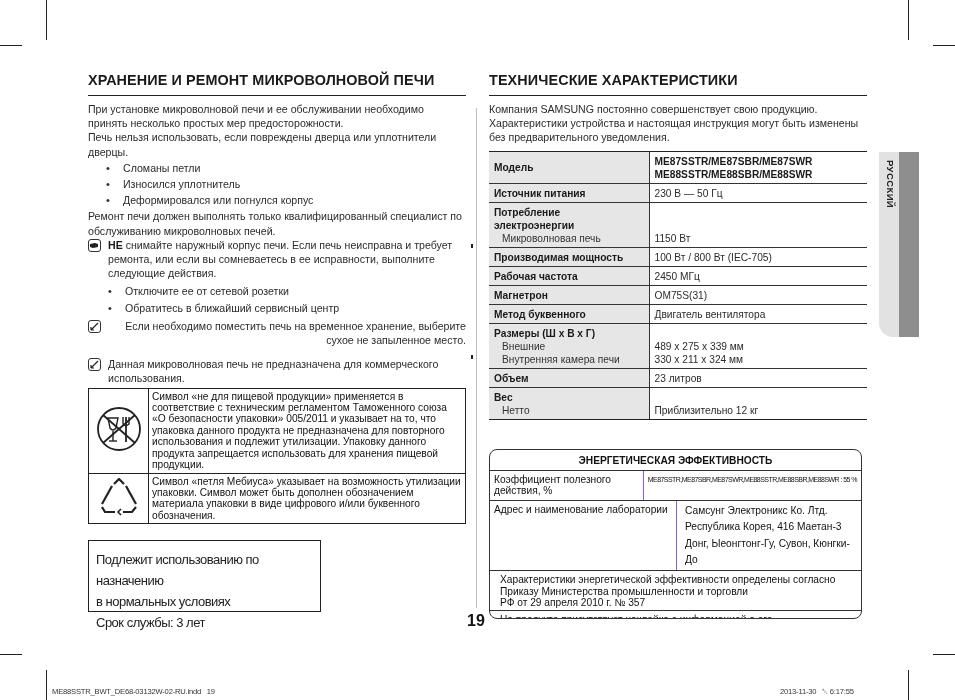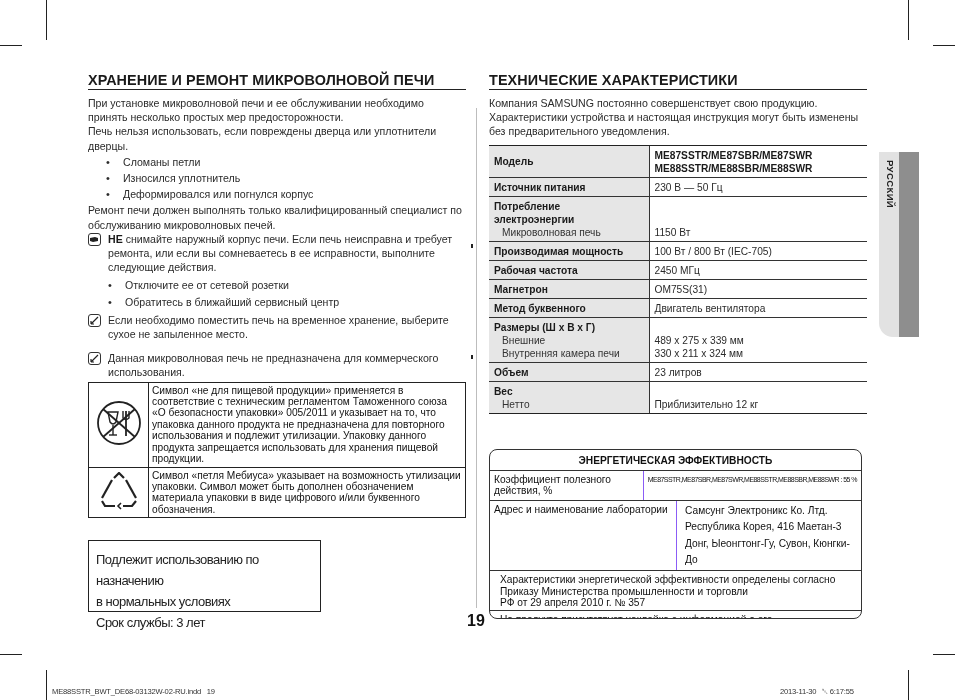--- a/index.html
+++ b/index.html
@@ -1,21 +1,21 @@
 <!DOCTYPE html>
 <html><head>
 <meta charset="utf-8">
 <style>
   * { margin: 0; padding: 0; box-sizing: border-box; }
   html, body { width: 955px; height: 700px; background: #ffffff; overflow: hidden; }
   body { position: relative; font-family: "Liberation Sans", sans-serif; color: #2b2b2b; font-size: 10.6px; line-height: 14.2px; }
 
   .crop { position: absolute; background: #222; }
 
-  .section-title { font-family: "Liberation Sans", sans-serif; font-weight: bold; font-size: 14.4px; line-height: 16px; color: #1a1a1a; letter-spacing: 0.1px; border-bottom: 1.4px solid #222; padding-bottom: 1px; }
+  .section-title { font-family: "Liberation Sans", sans-serif; font-weight: bold; font-size: 14.4px; line-height: 16px; color: #1a1a1a; letter-spacing: 0.1px; border-bottom: 1.4px solid #222; padding-bottom: 7px; }
 
   .left { position: absolute; left: 88px; top: 72px; width: 378px; }
   .right { position: absolute; left: 489px; top: 72px; width: 378px; }
 
   p { margin: 0; }
   .para { margin-top: 4px; }
   ul.bul { list-style: none; margin: 0 0 0 18px; }
   ul.bul li { position: relative; padding-left: 17px; margin: 2px 0; }
   ul.bul li::before { content: "•"; position: absolute; left: 0; top: 0; font-size: 11px; }
 
@@ -93,21 +93,21 @@
           <path d="M0 2 L5 1 L8 2 L8 5 L3 6 L0 5 Z" fill="#222"></path>
         </svg>
     </span>
     <p><b>НЕ</b><span> снимайте наружный корпус печи. Если печь неисправна и требует ремонта, или если вы сомневаетесь в ее исправности, выполните следующие действия.</span></p>
     <ul class="bul" style="margin-left:0;margin-top:4px;">
       <li>Отключите ее от сетевой розетки</li>
       <li>Обратитесь в ближайший сервисный центр</li>
     </ul>
   </div>
 
-  <div class="note" style="margin-top:4px;">
+  <div class="note" style="margin-top:4px;text-align:right;">
     <span class="nicon">
       <svg width="9" height="9" viewBox="0 0 9 9">
           <path d="M1 8 L8 1 M1 8 L1 5 M1 8 L4 8" stroke="#222" stroke-width="1.2" fill="none"></path>
         </svg>
     </span>
     <p>Если необходимо поместить печь на временное хранение, выберите сухое не запыленное место.</p>
   </div>
 
   <div class="note" style="margin-top:10px;">
     <span class="nicon">

